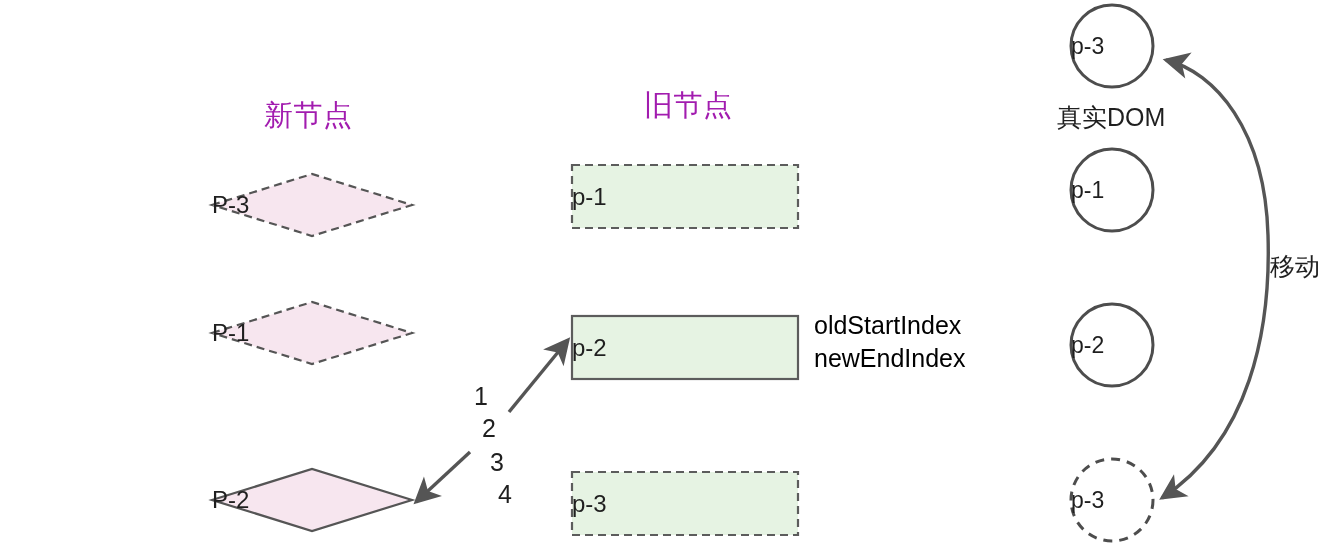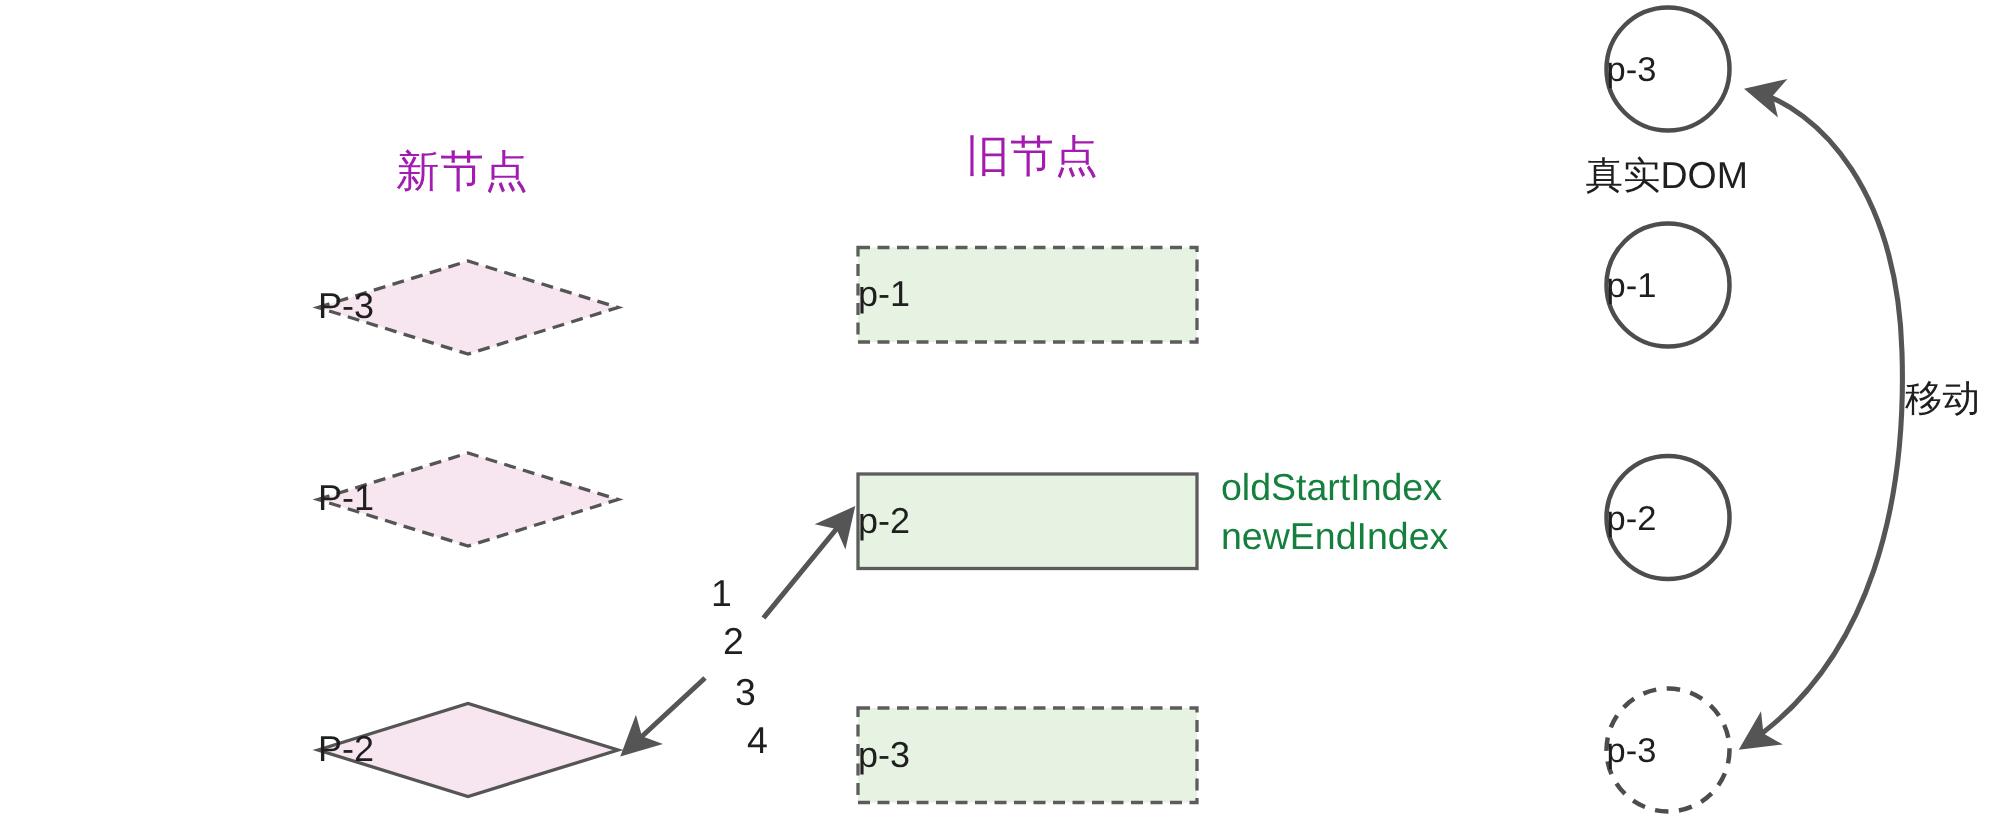--- a/index.html
+++ b/index.html
@@ -40,21 +40,21 @@
     color: #1f1f1f;
     text-align: center;
   }
   .node-label-sm {
     font-size: 23px;
     color: #1f1f1f;
     text-align: center;
   }
   .index-label {
     font-size: 25px;
-    color: #15803d;
+    color: #000000;
   }
   .step-num {
     font-size: 25px;
     color: #1f1f1f;
   }
   .dom-caption {
     font-size: 25px;
     color: #1f1f1f;
   }
   .move-caption {

